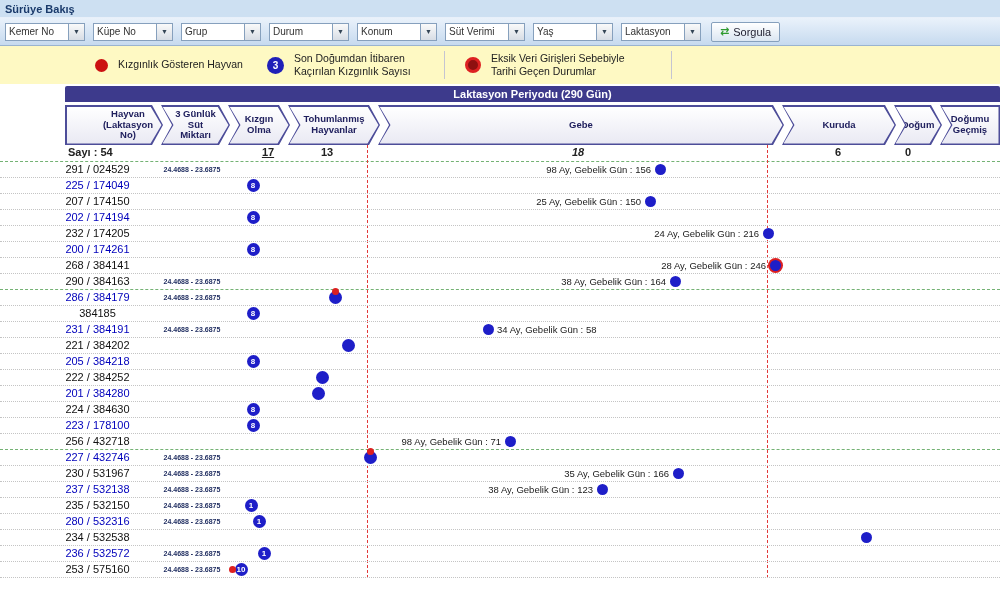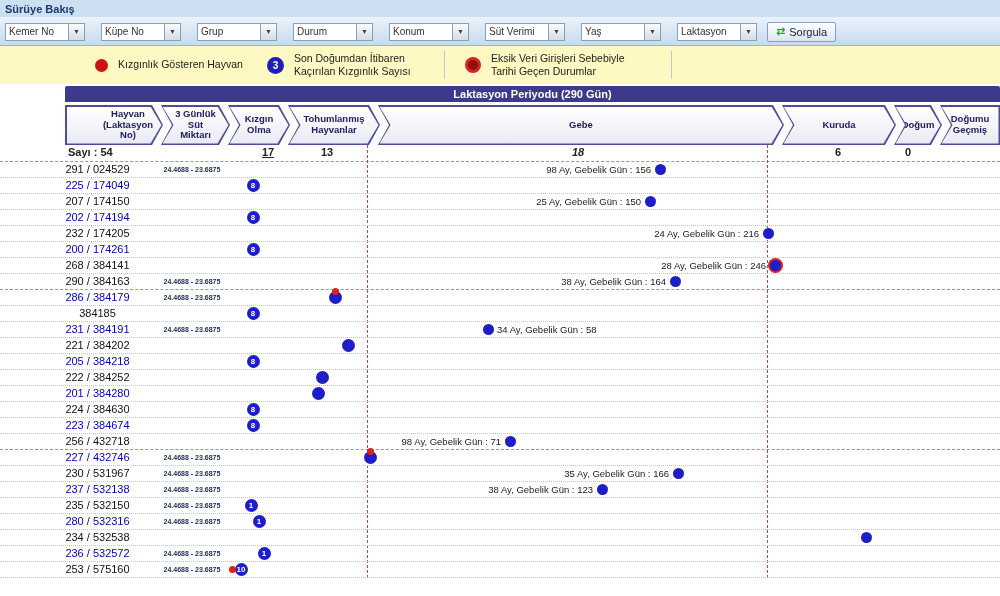--- a/index.html
+++ b/index.html
@@ -7,21 +7,21 @@
     width:1000px;height:596px;overflow:hidden;background:#fff;
     font-family:"Liberation Sans","DejaVu Sans",sans-serif;
     position:relative;
   }
   
   #titlebar{height:17px;background:#cde0f2;border-bottom:1px solid #e8f0fa;
     display:flex;align-items:center;padding:0 5px;font-size:11px;font-weight:bold;color:#1a3a6b;}
   
   #filterbar{height:27px;background:linear-gradient(#eaf2fb,#c6daef);border-bottom:1px solid #9ab4d0;
     display:flex;align-items:center;padding:0 5px;}
-  #filter-combos{display:flex;gap:16px;align-items:center;}
+  #filter-combos{display:flex;gap:8px;align-items:center;}
   .combo{display:flex;height:18px;background:#fff;border:1px solid #86a0bd;width:80px;cursor:pointer;box-sizing:border-box;}
   .combo .cval{flex:1;font-size:10px;color:#333;padding:2px 3px;white-space:nowrap;overflow:hidden;}
   .combo .carr{width:15px;border-left:1px solid #86a0bd;background:linear-gradient(#fafafa,#d7dde5);
     display:flex;align-items:center;justify-content:center;font-size:7px;color:#345;}
   #sorgula{margin-left:10px;height:20px;display:flex;align-items:center;gap:4px;border:1px solid #86a0bd;
     background:linear-gradient(#ffffff,#dbe6f2);font-size:11px;color:#223;padding:0 8px;cursor:pointer;border-radius:2px;
     font-family:inherit;}
   #sorgula .ic{color:#2f9a2f;font-weight:bold;font-size:11px;}
   
   #legendbar{height:38px;display:flex;align-items:center;padding-left:95px;background:#fef9c3;}
@@ -249,21 +249,21 @@
       </div>
       <div class="row">
         <span class="aid link">201 / 384280</span>
         <span class="m-dot big" style="left: 311.5px;"></span>
       </div>
       <div class="row">
         <span class="aid">224 / 384630</span>
         <span class="m-count" style="left: 246.5px;">8</span>
       </div>
       <div class="row">
-        <span class="aid link">223 / 384674</span>
+        <span class="aid link">223 / 178100</span>
         <span class="m-count" style="left: 246.5px;">8</span>
       </div>
       <div class="row green">
         <span class="aid">256 / 432718</span>
         <span class="m-label" style="right: 499px;">98 Ay, Gebelik Gün : 71</span>
         <span class="m-dot" style="left: 504.5px;"></span>
       </div>
       <div class="row">
         <span class="aid link">227 / 432746</span>
         <span class="milk">24.4688 - 23.6875</span>

